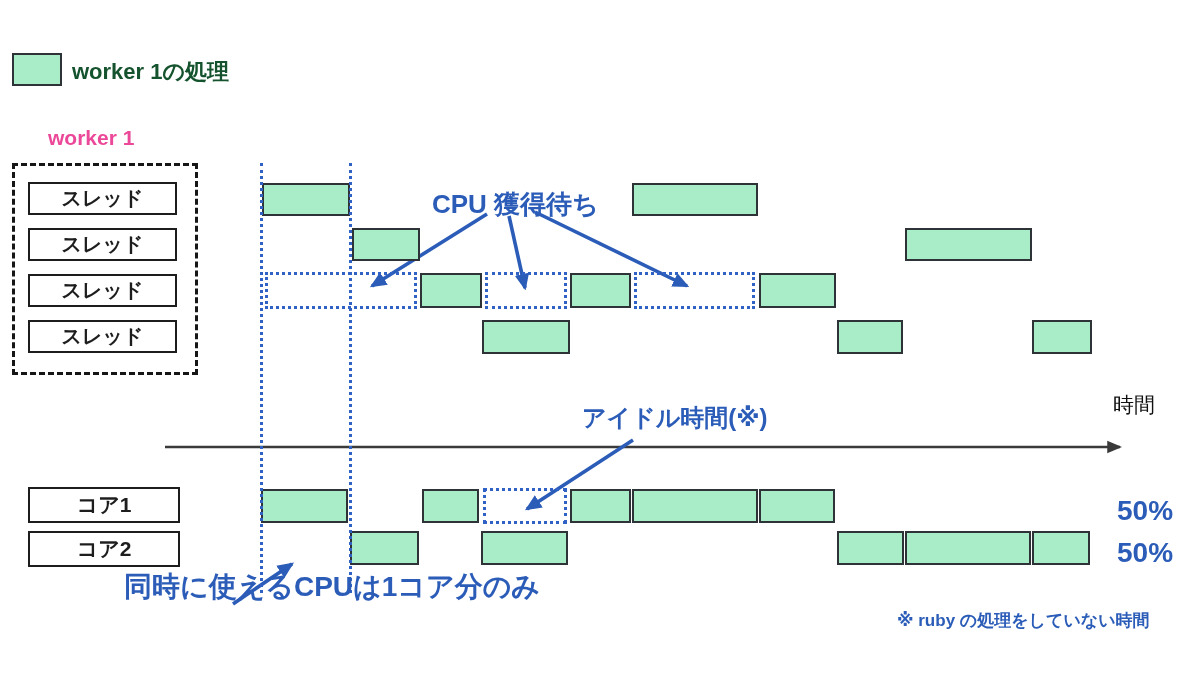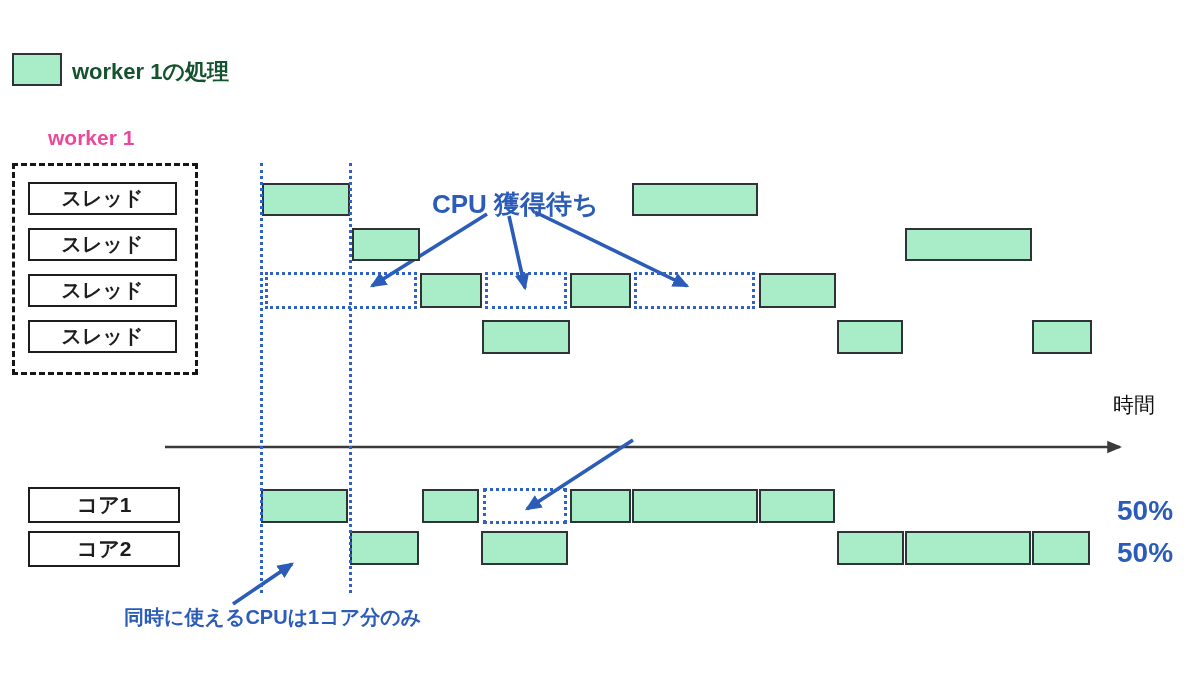--- a/index.html
+++ b/index.html
@@ -21,21 +21,21 @@
     display:flex;align-items:center;justify-content:center;font-size:21px;font-weight:bold;color:#1d1d1d;}
   
   .green-block{position:absolute;background:var(--green);border:2px solid #2e3338;box-sizing:border-box;}
   .wait-box{position:absolute;border:3px dotted var(--blue-dot);box-sizing:border-box;background:transparent;}
   
   .vguide{position:absolute;width:0;border-left:3px dotted var(--blue-dot);}
   
   .blue-note{color:var(--blue);font-weight:bold;}
   .lbl-cpu-wait{left:432px;top:175px;font-size:26px;margin-top:12px;}
   .lbl-idle{left:582px;top:402px;font-size:24px;}
-  .lbl-one-core{left:124px;top:604px;font-size:20px;}
+  .lbl-one-core{left:124px;top:568px;font-size:28px;}
   .lbl-note{left:897px;top:609px;font-size:17px;}
   .lbl-time{left:1113px;top:391px;font-size:21px;font-weight:normal;color:#111;}
   .lbl-pct{font-size:28px;font-weight:bold;color:var(--blue);}
   .lbl-pct1{left:1117px;top:495px;}
   .lbl-pct2{left:1117px;top:537px;}
   svg.overlay{position:absolute;left:0;top:0;pointer-events:none;}
 </style>
 </head>
 <body>
 
@@ -101,18 +101,20 @@
       <div class="green-block" style="left: 905px; top: 531px; width: 126px; height: 34px;"></div>
       <div class="green-block" style="left: 1032px; top: 531px; width: 58px; height: 34px;"></div>
     </div>
 
   <div id="guides-layer">
       <div class="vguide" style="left: 260px; top: 163px; height: 430px;"></div>
       <div class="vguide" style="left: 349px; top: 163px; height: 430px;"></div>
     </div>
 
   <div class="abs blue-note lbl-cpu-wait">CPU 獲得待ち</div>
+  <div class="abs blue-note lbl-idle">アイドル時間(※)</div>
   <div class="abs blue-note lbl-one-core">同時に使えるCPUは1コア分のみ</div>
+  <div class="abs blue-note lbl-note">※ ruby の処理をしていない時間</div>
   <div class="abs lbl-time">時間</div>
   <div class="abs lbl-pct lbl-pct1">50%</div>
   <div class="abs lbl-pct lbl-pct2">50%</div>
 
 </div>
 
 </body></html>

